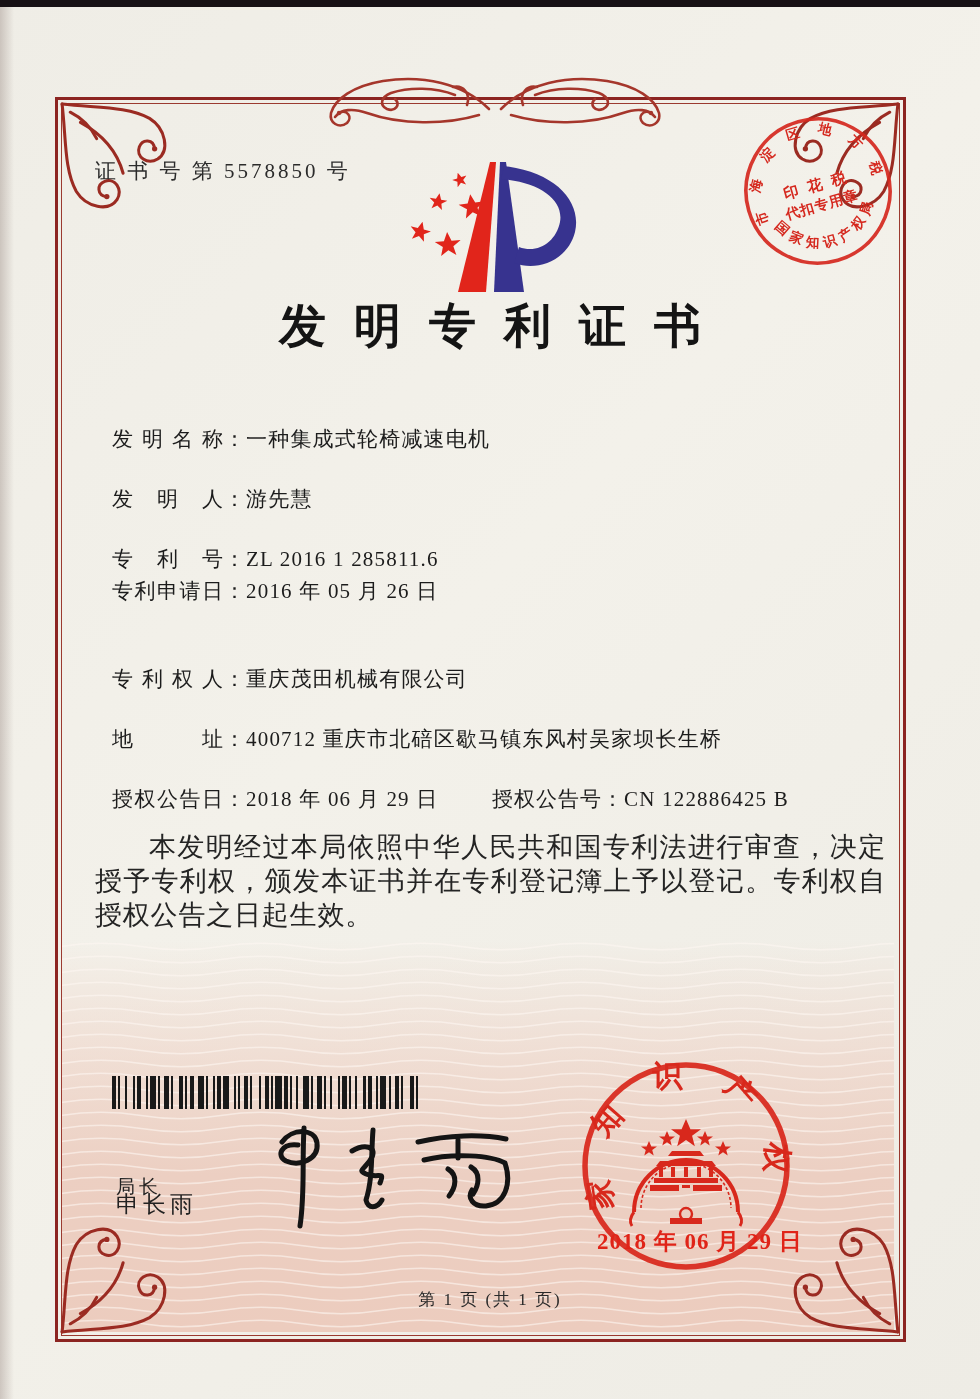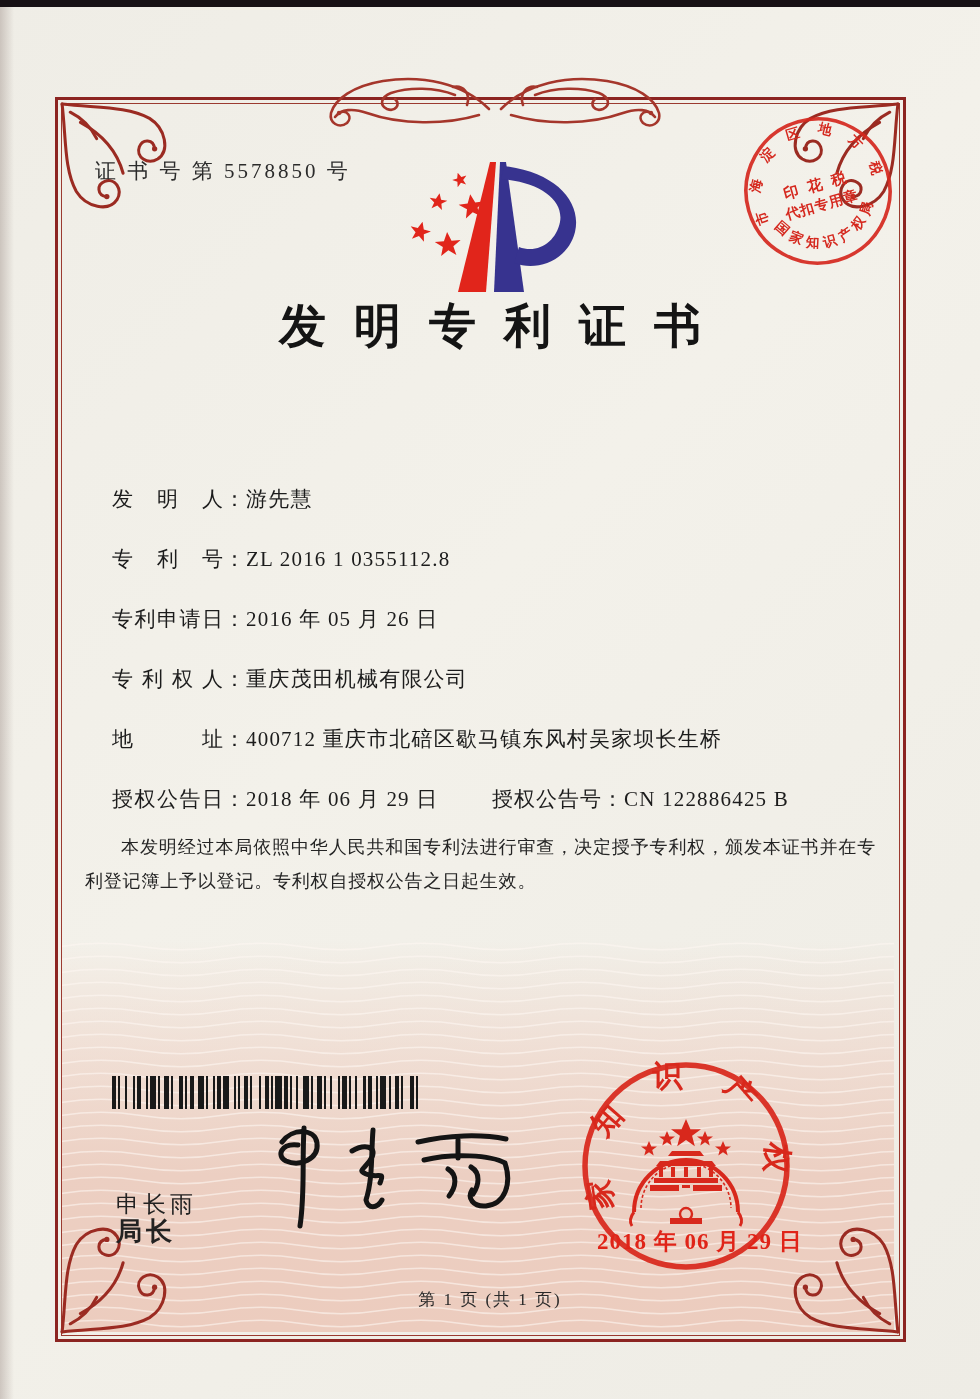--- a/index.html
+++ b/index.html
@@ -23,28 +23,28 @@
   #title{left:0;top:295px;width:980px;text-align:center;font-size:47px;font-weight:bold;
          letter-spacing:28px;text-indent:28px;color:#141414;}
   
   .field-row{position:absolute;left:112px;width:780px;height:32px;font-size:21px;letter-spacing:1px;color:#1c1c1c;}
   .flabel{display:inline-block;width:112px;text-align:justify;text-align-last:justify;vertical-align:top;}
   .fcolon{display:inline-block;width:22px;}
   .fvalue{letter-spacing:1.2px;}
   .grant-group{position:absolute;left:380px;top:0;}
   .glabel{letter-spacing:1px;}
   
-  #paragraphs{left:85px;top:831px;width:791px;font-size:18px;line-height:33.8px;
+  #paragraphs{left:95px;top:831px;width:791px;font-size:27px;line-height:33.8px;
               letter-spacing:.8px;text-align:justify;color:#242424;}
   #paragraphs p{margin:0;text-indent:2em;}
   
   #barcode{left:112px;top:1076px;width:312px;height:33px;display:flex;align-items:stretch;}
   #barcode div{height:100%;}
   
-  #director-title{left:116px;top:1214px;font-size:26px;letter-spacing:4px;color:#222;font-weight:bold;}
+  #director-title{left:116px;top:1174px;font-size:19px;letter-spacing:4px;color:#222;}
   #director-name{left:116px;top:1189px;font-size:23px;letter-spacing:4px;color:#222;}
   
   #seal-date{left:597px;top:1226px;font-size:23px;font-weight:bold;color:#e02418;letter-spacing:1px;}
   
   #page-footer{left:0;top:1288px;width:980px;text-align:center;font-size:17px;letter-spacing:2px;color:#2a2a2a;}
   svg text{font-family:"Liberation Serif","DejaVu Serif",serif;}
 </style>
 </head>
 <body>
 
@@ -139,27 +139,30 @@
     </text>
     <text font-size="13.5" font-weight="bold" fill="#d5281e" letter-spacing="5">
       <textPath href="#tx-bot" startOffset="50%" text-anchor="middle">国家知识产权局</textPath>
     </text>
     <text x="85" y="84" text-anchor="middle" font-size="15" font-weight="bold" fill="#d5281e" letter-spacing="3">印 花 税</text>
     <text x="85" y="104" text-anchor="middle" font-size="14" font-weight="bold" fill="#d5281e" letter-spacing="1">代扣专用章</text>
   </svg>
 
   <div id="title" class="abs">发明专利证书</div>
 
+  <div class="field-row" style="top:425px">
+    <span class="flabel">发明名称</span><span class="fcolon">：</span><span class="fvalue">一种集成式轮椅减速电机</span>
+  </div>
   <div class="field-row" style="top:485px">
     <span class="flabel">发明人</span><span class="fcolon">：</span><span class="fvalue">游先慧</span>
   </div>
   <div class="field-row" style="top:545px">
-    <span class="flabel">专利号</span><span class="fcolon">：</span><span class="fvalue">ZL 2016 1 0355112.8</span>
-  </div>
-  <div class="field-row" style="top:605px">
+    <span class="flabel">专利号</span><span class="fcolon">：</span><span class="fvalue">ZL 2016 1 285811.6</span>
+  </div>
+  <div class="field-row" style="top:577px">
     <span class="flabel">专利申请日</span><span class="fcolon">：</span><span class="fvalue">2016 年 05 月 26 日</span>
   </div>
   <div class="field-row" style="top:665px">
     <span class="flabel">专利权人</span><span class="fcolon">：</span><span class="fvalue">重庆茂田机械有限公司</span>
   </div>
   <div class="field-row" style="top:725px">
     <span class="flabel">地址</span><span class="fcolon">：</span><span class="fvalue">400712  重庆市北碚区歇马镇东风村吴家坝长生桥</span>
   </div>
   <div class="field-row" style="top:785px">
     <span class="flabel">授权公告日</span><span class="fcolon">：</span><span class="fvalue">2018 年 06 月 29 日</span>

